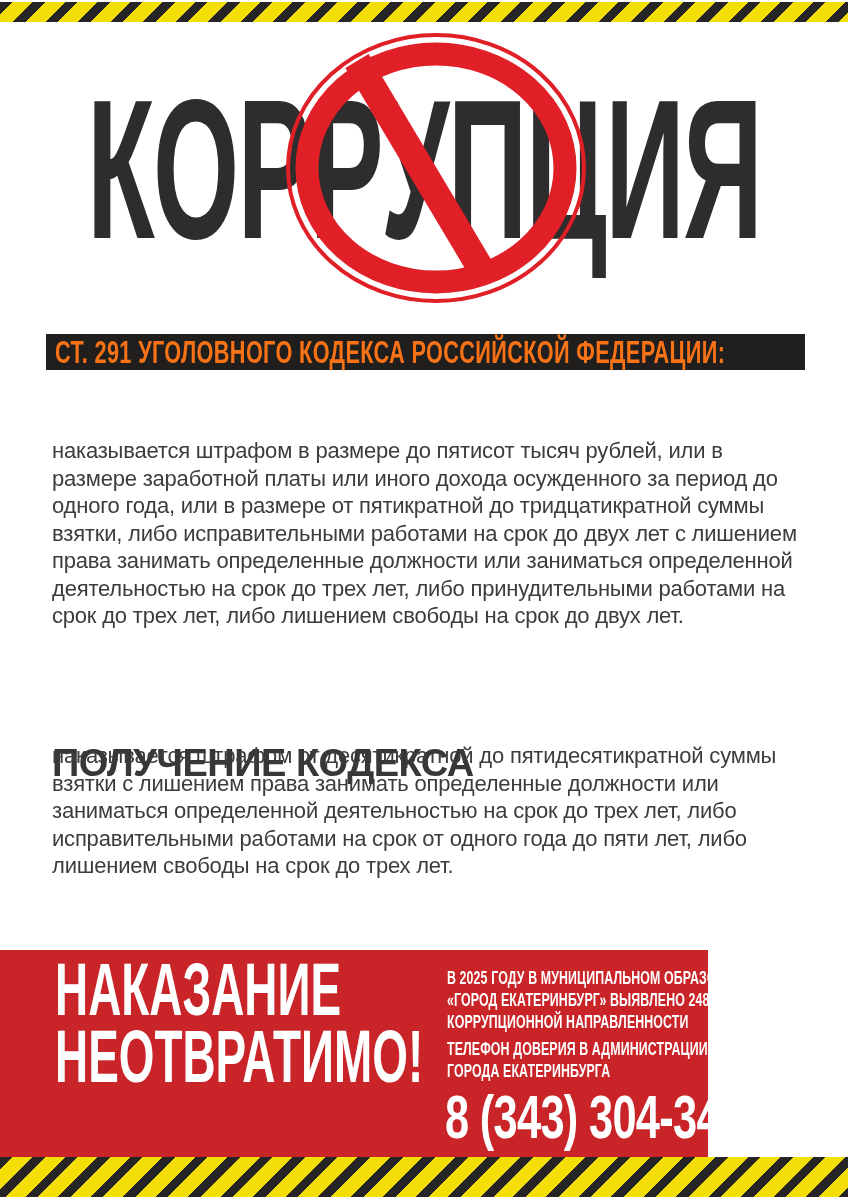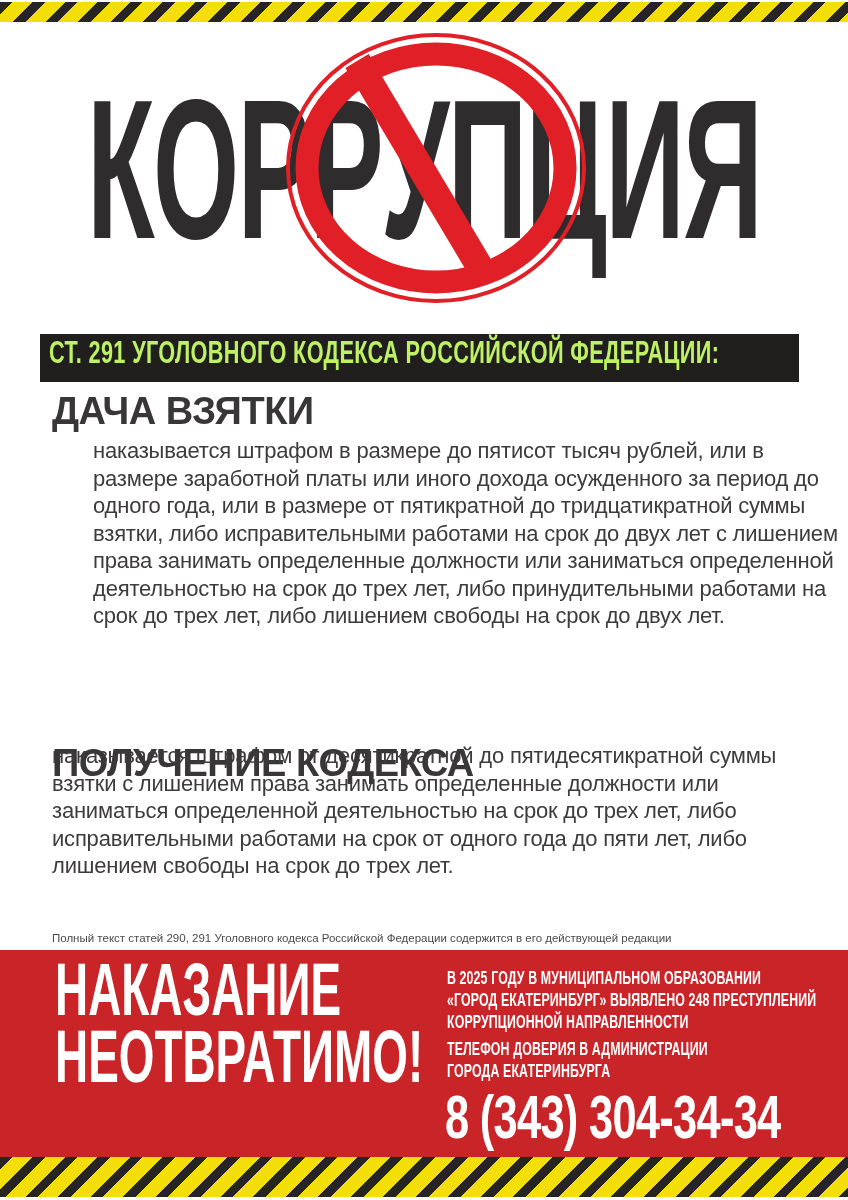--- a/index.html
+++ b/index.html
@@ -18,51 +18,51 @@
     position:absolute; top:55px; left:0; width:848px; height:230px;
     display:flex; align-items:center; justify-content:center;
   }
   .title {
     font-size:198px; font-weight:bold; color:#2e2c2c; line-height:1;
     white-space:nowrap; letter-spacing:-3px; transform:scaleX(.56);
   }
   .no-sign { position:absolute; left:284px; top:31px; }
 
   .banner {
-    position:absolute; left:40px; width:759px; height:48px;
-    background:#211f1e; color:#bef264; overflow:visible;
+    position:absolute; left:46px; width:759px; height:36px;
+    background:#211f1e; color:#f97316; overflow:visible;
   }
   .banner-text {
     display:inline-block; font-size:31px; font-weight:bold; line-height:37px;
     white-space:nowrap; padding-left:13px; letter-spacing:0.5px;
     transform:scaleX(.70); transform-origin:left center;
   }
   .banner-1 { top:334px; }
   .banner-2 { top:672px; }
 
   .heading {
     position:absolute; left:52px; font-size:38px; font-weight:bold;
     color:#383637; letter-spacing:-0.5px; white-space:nowrap;
   }
   .heading-1 { top:390px; }
   .heading-2 { top:742px; }
 
   .para {
     position:absolute; left:52px; width:752px;
     font-size:22px; line-height:27.5px; color:#3d3b3c; letter-spacing:-0.2px;
   }
-  .para-1 { top:437px;margin-left:41px; }
+  .para-1 { top:437px; }
   .para-2 { top:742px; }
 
   .footnote {
     position:absolute; left:52px; top:932px; font-size:11.5px; color:#4c4a4a;
   }
 
   .footer {
-    position:absolute; left:0; top:950px; width:848px; height:207px;
+    position:absolute; left:0; top:950px; width:708px; height:207px;
     background:#c92428; color:#ffffff;
   }
   .slogan {
     position:absolute; left:55px; top:6px; font-size:74px; font-weight:bold;
     line-height:67px; white-space:nowrap;
     transform:scaleX(.62); transform-origin:left top;
   }
   .cond-lines { position:absolute; left:447px; }
   .stats-block { top:17px; }
   .hotline-block { top:88px; }
@@ -90,30 +90,28 @@
   <svg class="no-sign" width="304" height="274" viewBox="0 0 304 274" aria-hidden="true">
     <ellipse cx="152" cy="137" rx="148" ry="133" fill="none" stroke="#e01f26" stroke-width="4"></ellipse>
     <ellipse cx="152" cy="137" rx="129" ry="114" fill="none" stroke="#e01f26" stroke-width="23"></ellipse>
     <line x1="73" y1="30" x2="200" y2="243" stroke="#e01f26" stroke-width="27"></line>
   </svg>
 
   <div class="banner banner-1">
     <span class="banner-text">СТ. 291 УГОЛОВНОГО КОДЕКСА РОССИЙСКОЙ ФЕДЕРАЦИИ:</span>
   </div>
 
-  <div class="heading heading-1">ДАЧА ВЗЯТКИ</div>
 
   <div class="para para-1">наказывается штрафом в размере до пятисот тысяч рублей, или в размере заработной платы или иного дохода осужденного за период до одного года, или в размере от пятикратной до тридцатикратной суммы взятки, либо исправительными работами на срок до двух лет с лишением права занимать определенные должности или заниматься определенной деятельностью на срок до трех лет, либо принудительными работами на срок до трех лет, либо лишением свободы на срок до двух лет.</div>
 
 
   <div class="heading heading-2">ПОЛУЧЕНИЕ КОДЕКСА</div>
 
   <div class="para para-2">наказывается штрафом от десятикратной до пятидесятикратной суммы взятки с лишением права занимать определенные должности или заниматься определенной деятельностью на срок до трех лет, либо исправительными работами на срок от одного года до пяти лет, либо лишением свободы на срок до трех лет.</div>
 
-  <div class="footnote">Полный текст статей 290, 291 Уголовного кодекса Российской Федерации содержится в его действующей редакции</div>
 
   <div class="footer">
     <div class="slogan">
       <div>НАКАЗАНИЕ</div>
       <div>НЕОТВРАТИМО!</div>
     </div>
 
     <div class="cond-lines stats-block">
       <div>В 2025 ГОДУ В МУНИЦИПАЛЬНОМ ОБРАЗОВАНИИ</div>
       <div>«ГОРОД ЕКАТЕРИНБУРГ» ВЫЯВЛЕНО  248 ПРЕСТУПЛЕНИЙ</div>

